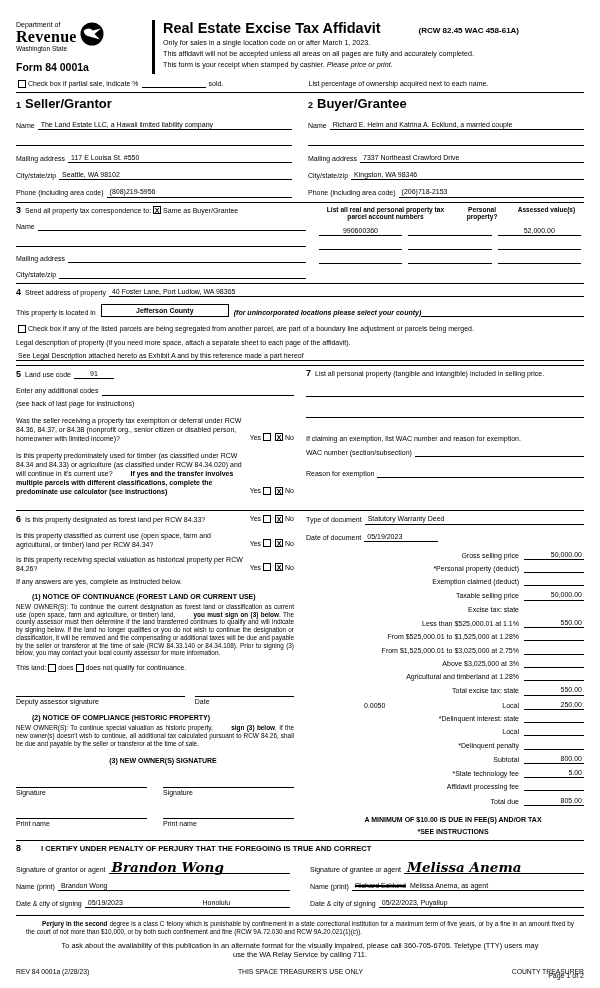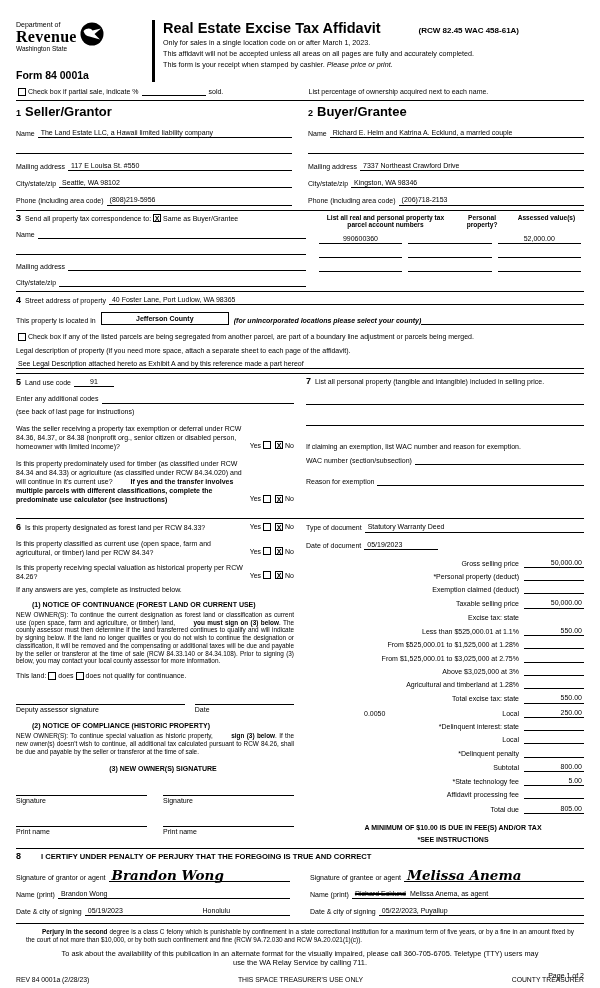--- a/index.html
+++ b/index.html
@@ -31,21 +31,21 @@
   .sec-title { font-weight:bold; font-size:13px; }
 
   
   .header { display:flex; margin-bottom:2px; }
   .hdr-left { width:136px; flex:none; padding-right:6px; }
   .dept-row { display:flex; align-items:flex-start; }
   .dept-small { font-size:7px; }
   .dept-big { font-size:16px; font-weight:bold; line-height:15px; letter-spacing:.3px;font-family:Liberation Serif, serif; }
   .dept-sub { font-size:6.5px; margin-top:1px; }
   .logo { margin-left:3px; margin-top:2px; }
-  .form-number { font-size:10.5px; font-weight:bold; margin-top:15px; }
+  .form-number { font-size:10.5px; font-weight:bold; margin-top:7px; }
   .hdr-right { flex:1; border-left:3px solid #000; padding-left:8px; }
   .title { font-size:14.5px; font-weight:bold; line-height:16px;text-align:right; }
   .title-rcw { font-size:8px; font-weight:bold;margin-left:36px; }
   .hdr-note { font-size:7.2px; margin-top:1.5px; }
 
   .partial-row { display:flex; align-items:flex-end; margin:5px 0 2px; }
   .partial-left { flex:1.04; display:flex; align-items:flex-end; }
   .pct-fill { width:64px; }
   .partial-right { flex:1; padding-left:6px; }
 

